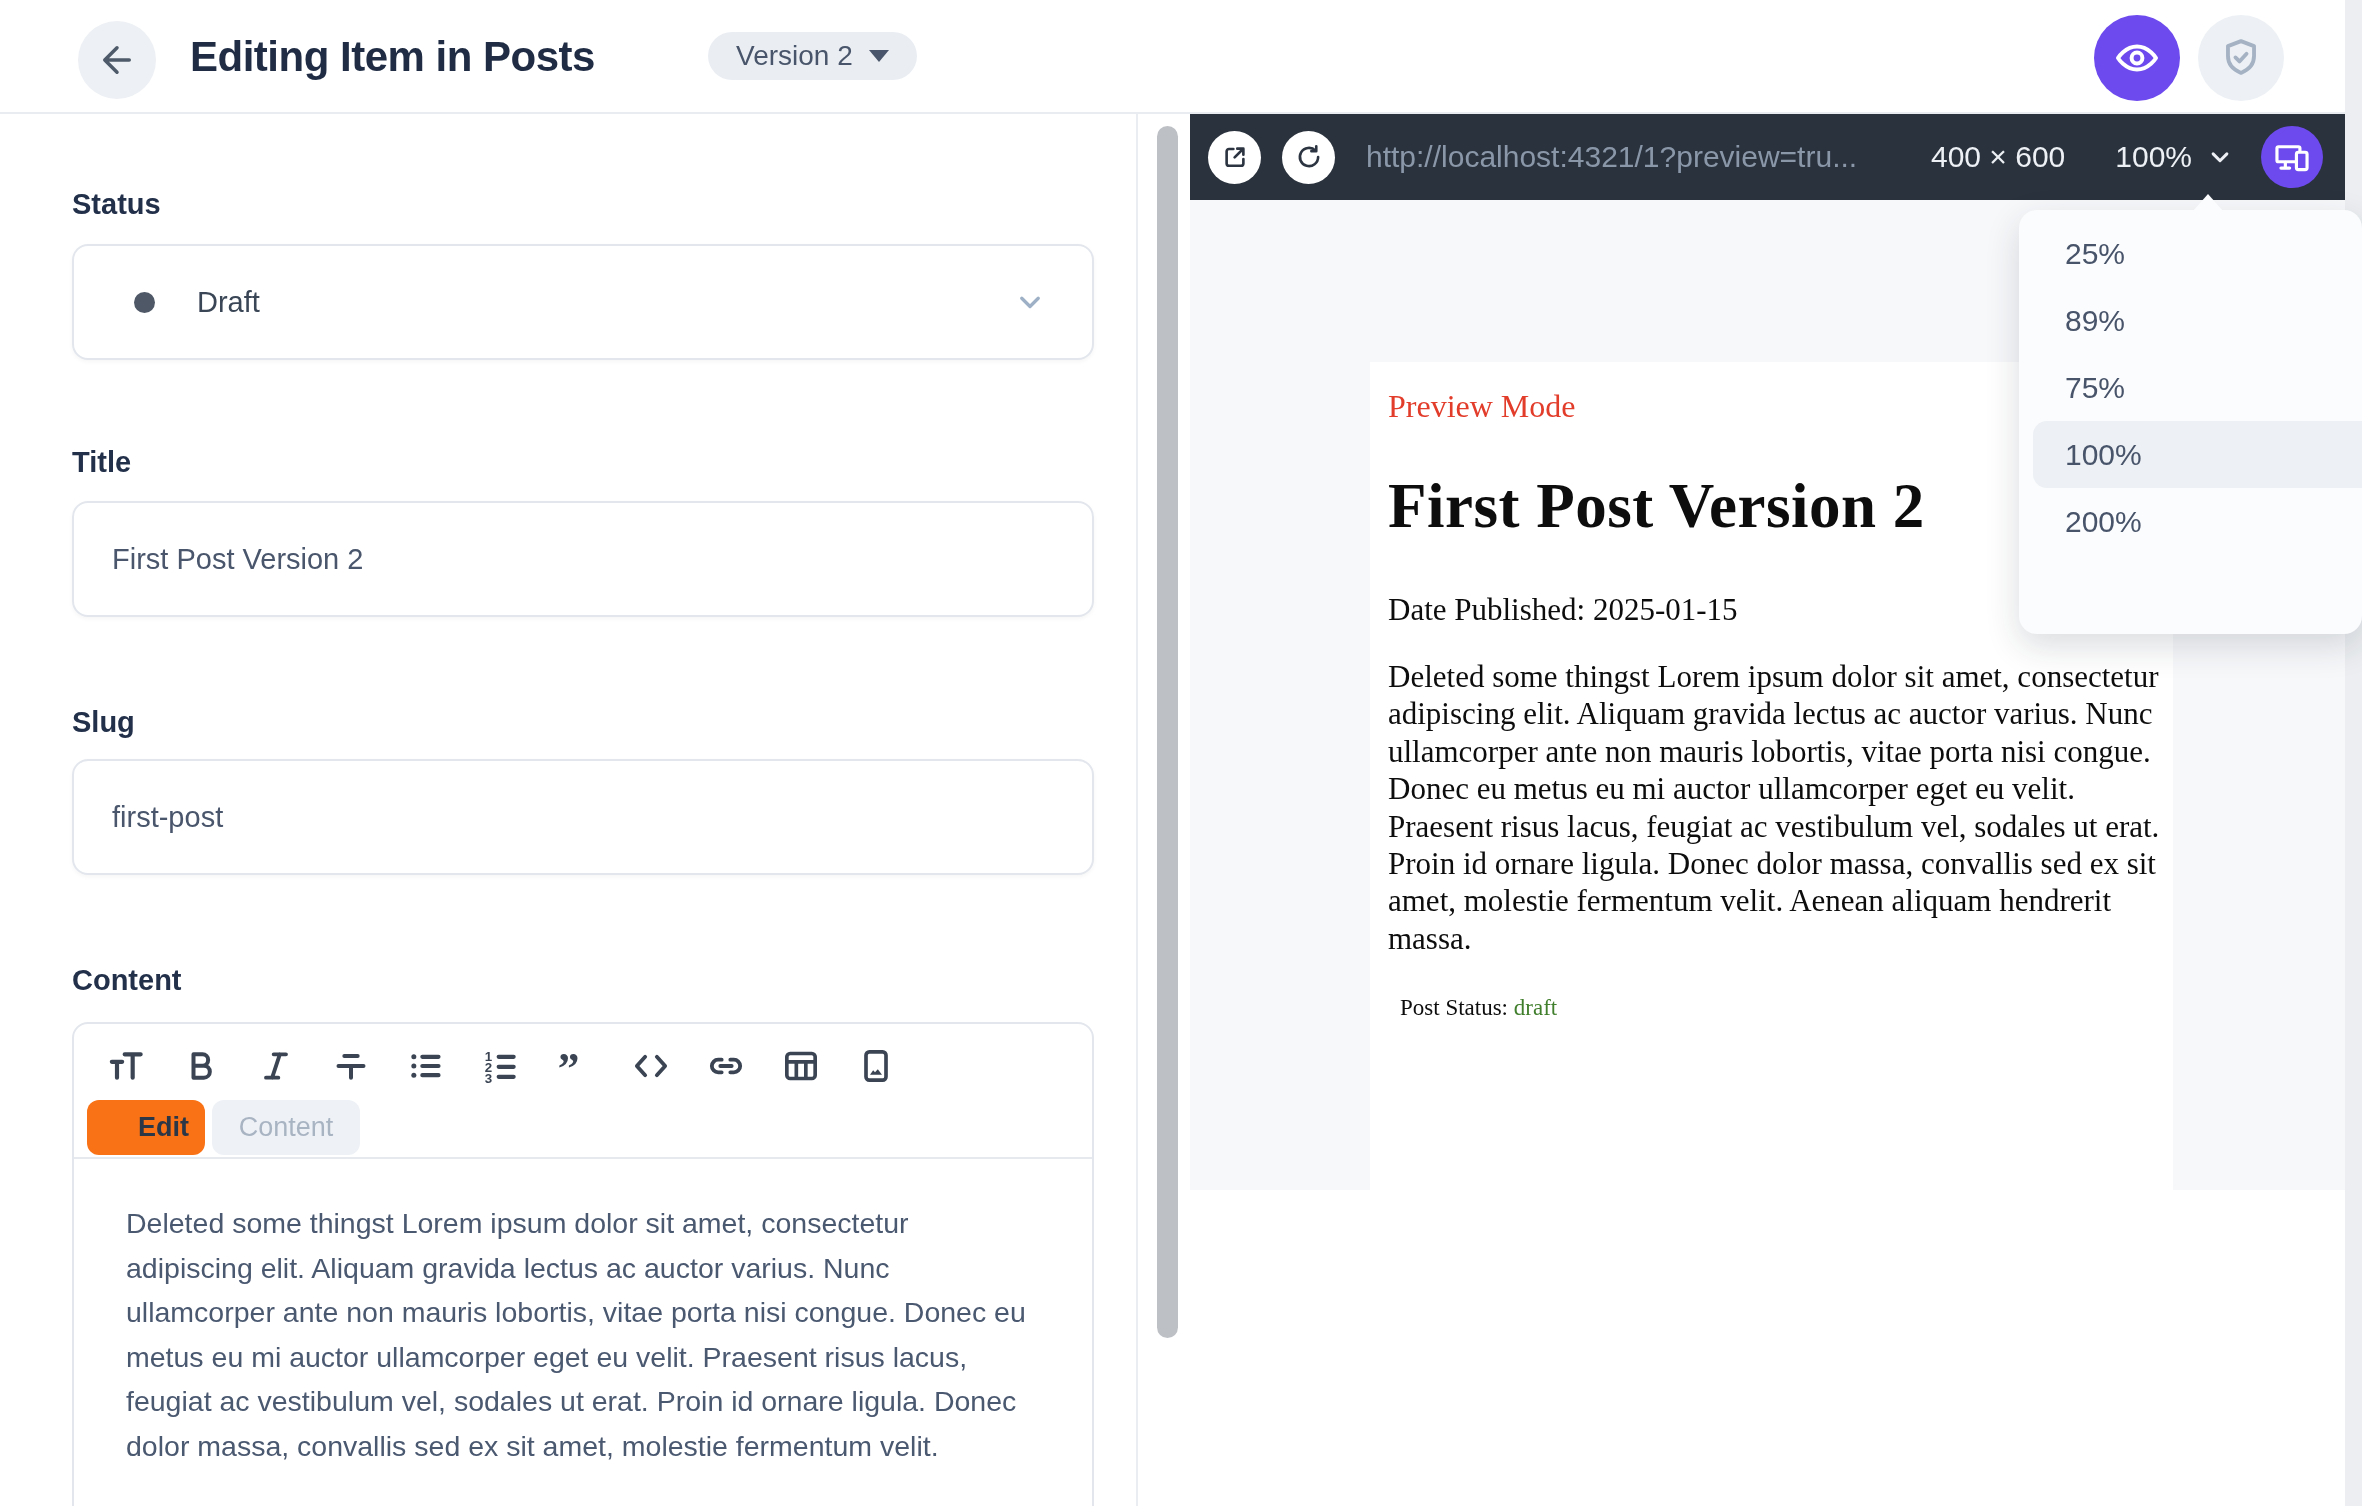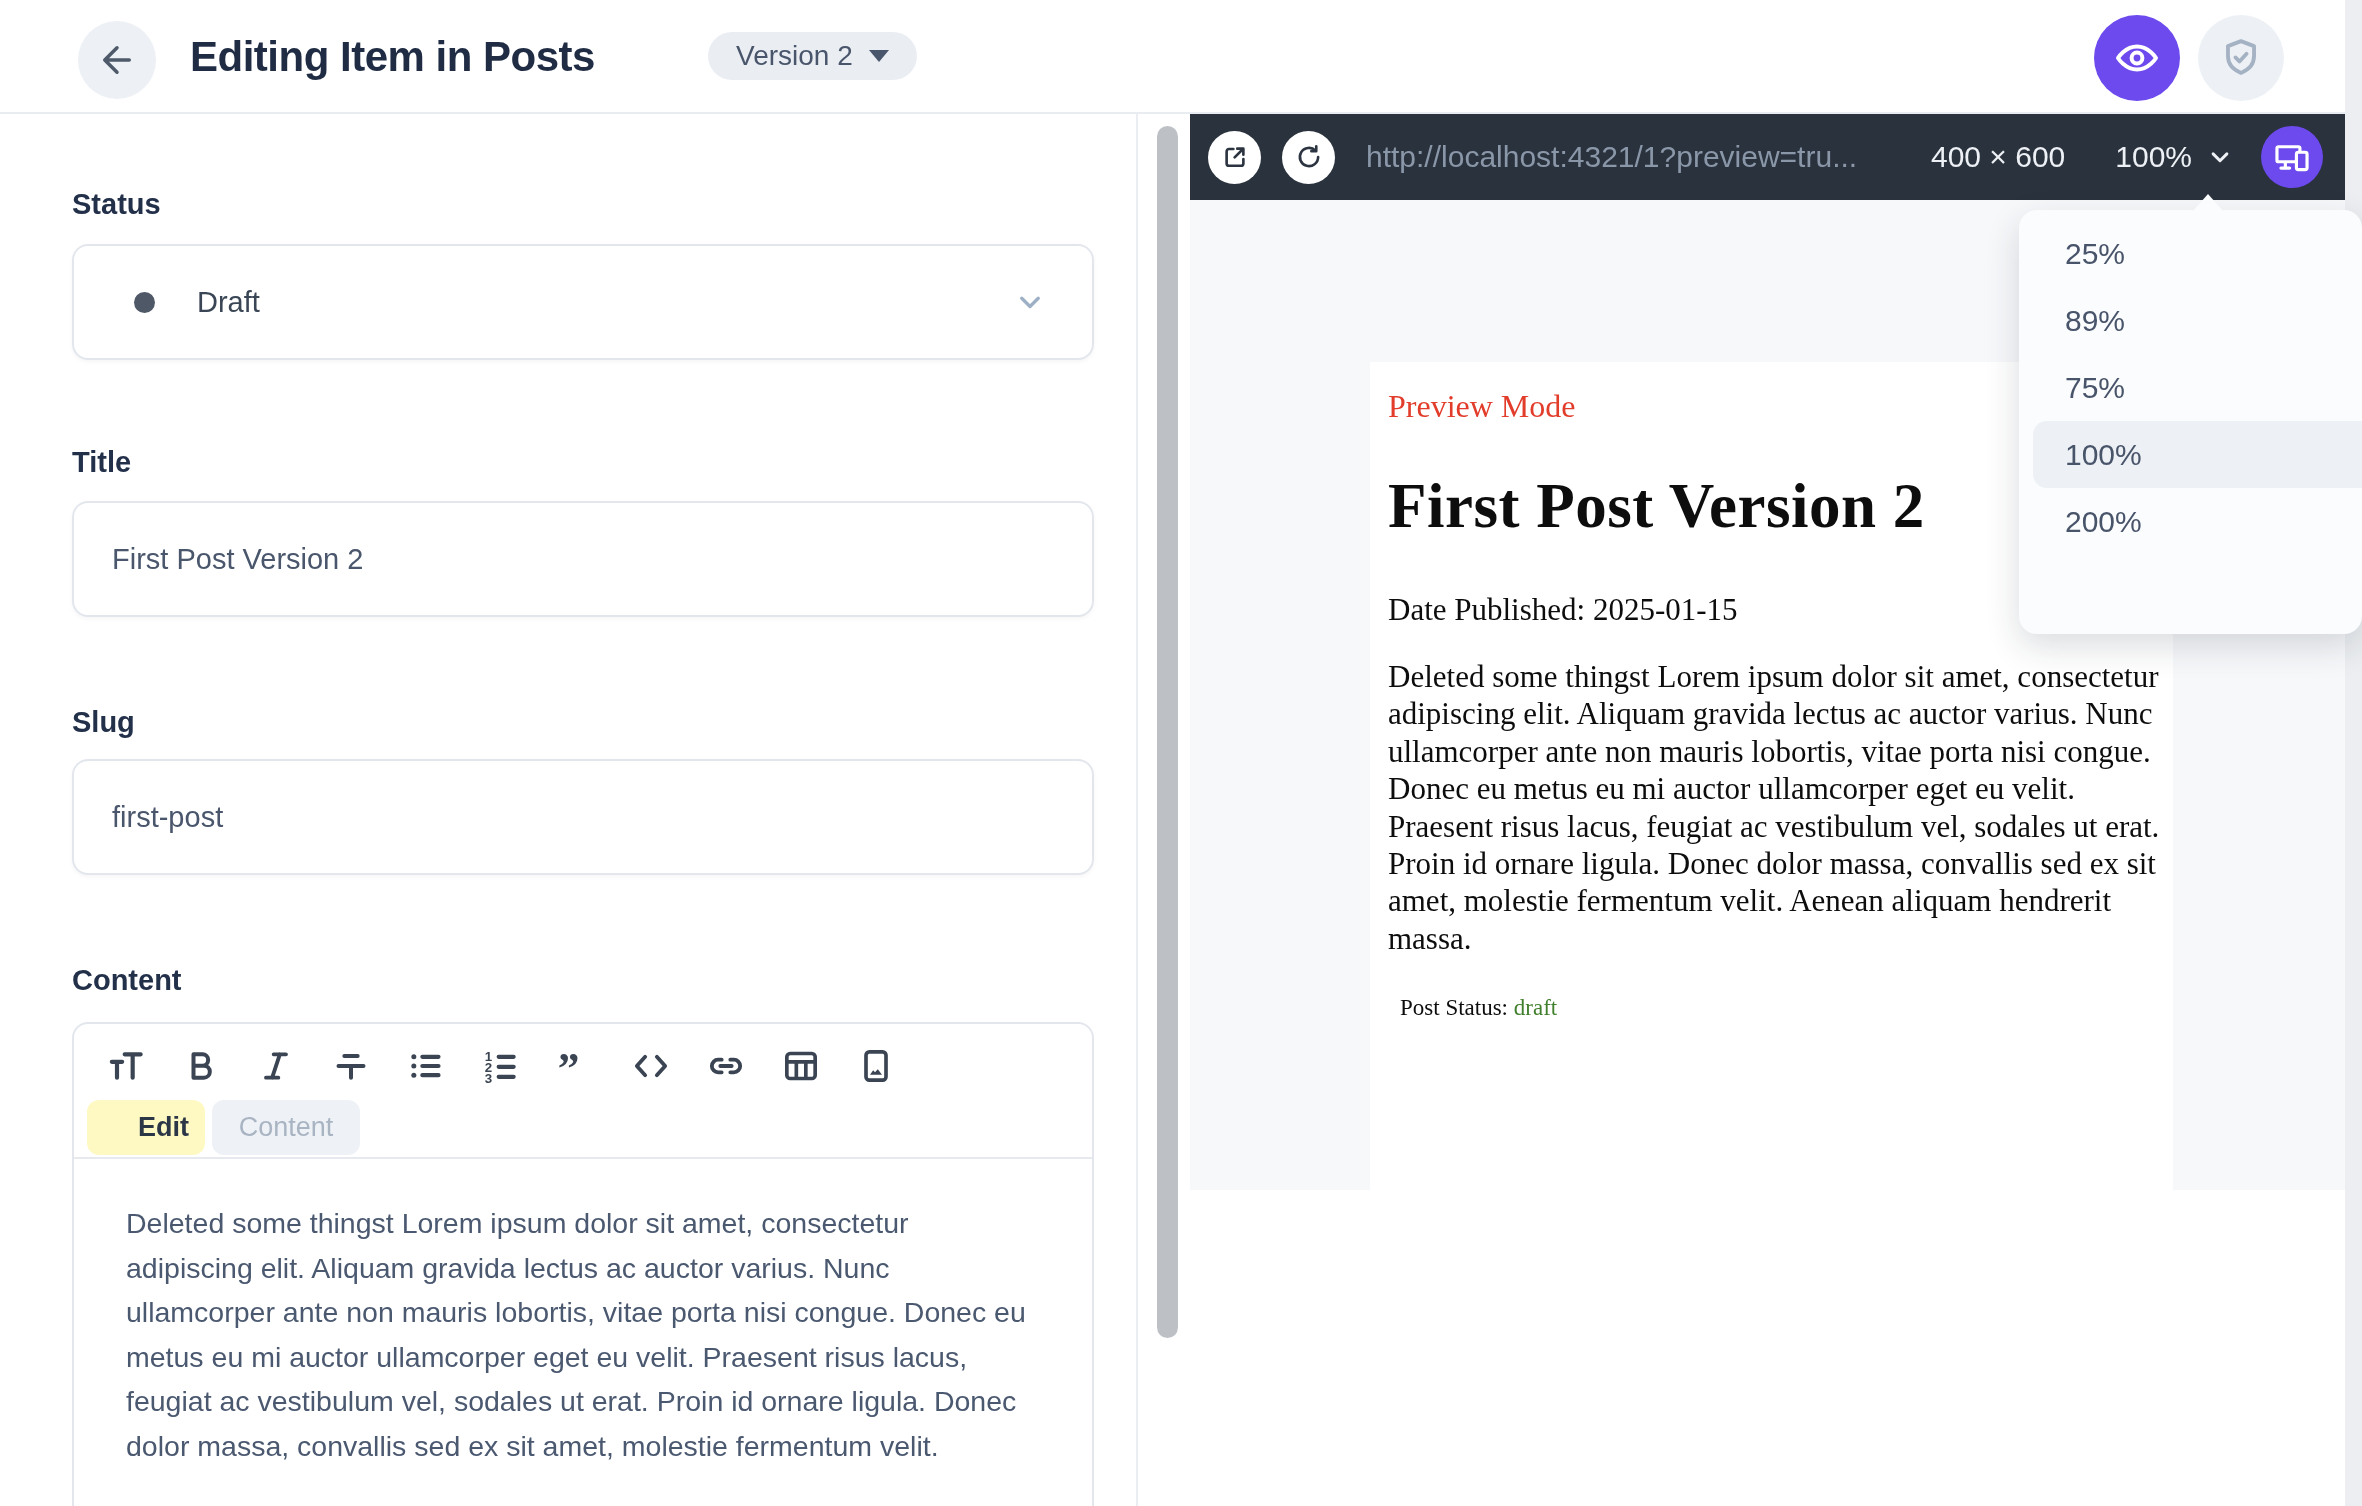--- a/index.html
+++ b/index.html
@@ -42,21 +42,21 @@
     font-family:"Liberation Sans", sans-serif; }
 
   .editor { position:absolute; left:72px; top:908px; width:1022px; height:700px;
     border:2px solid #e3e7ed; border-radius:16px; background:#fff; }
   .editor-toolbar { display:flex; align-items:center; gap:31px; padding:20px 0 0 30px; height:64px; }
   .tb-icon { width:44px; height:44px; border:none; background:transparent; cursor:pointer;
     display:flex; align-items:center; justify-content:center; }
   .editor-tabs { display:flex; gap:7px; margin:12px 0 0 13px; }
   .tab { height:55px; display:flex; align-items:center; justify-content:center;
     border-radius:12px; font-size:27px; border:none; cursor:pointer; }
-  .tab.active { width:118px; background:#fef9c3; color:#2b3647; font-weight:700;padding-left:35px; }
+  .tab.active { width:118px; background:#f97316; color:#2b3647; font-weight:700;padding-left:35px; }
   .tab.inactive { width:148px; background:#eef1f6; color:#a9b4c3; }
   .editor-divider { height:2px; background:#e6e9ee; margin-top:2px; }
   .editor-content { padding:42px 50px 0 52px; font-size:28.5px; line-height:44.5px;
     color:#4a5870; width:1018px; }
 
   .gutter-border { position:absolute; left:1136px; top:114px; height:1392px; width:2px; background:#eaedf1; }
   .left-scrollbar { position:absolute; left:1157px; top:126px; width:21px; height:1212px;
     border-radius:11px; background:#bdc0c5; cursor:grab; }
 
   

